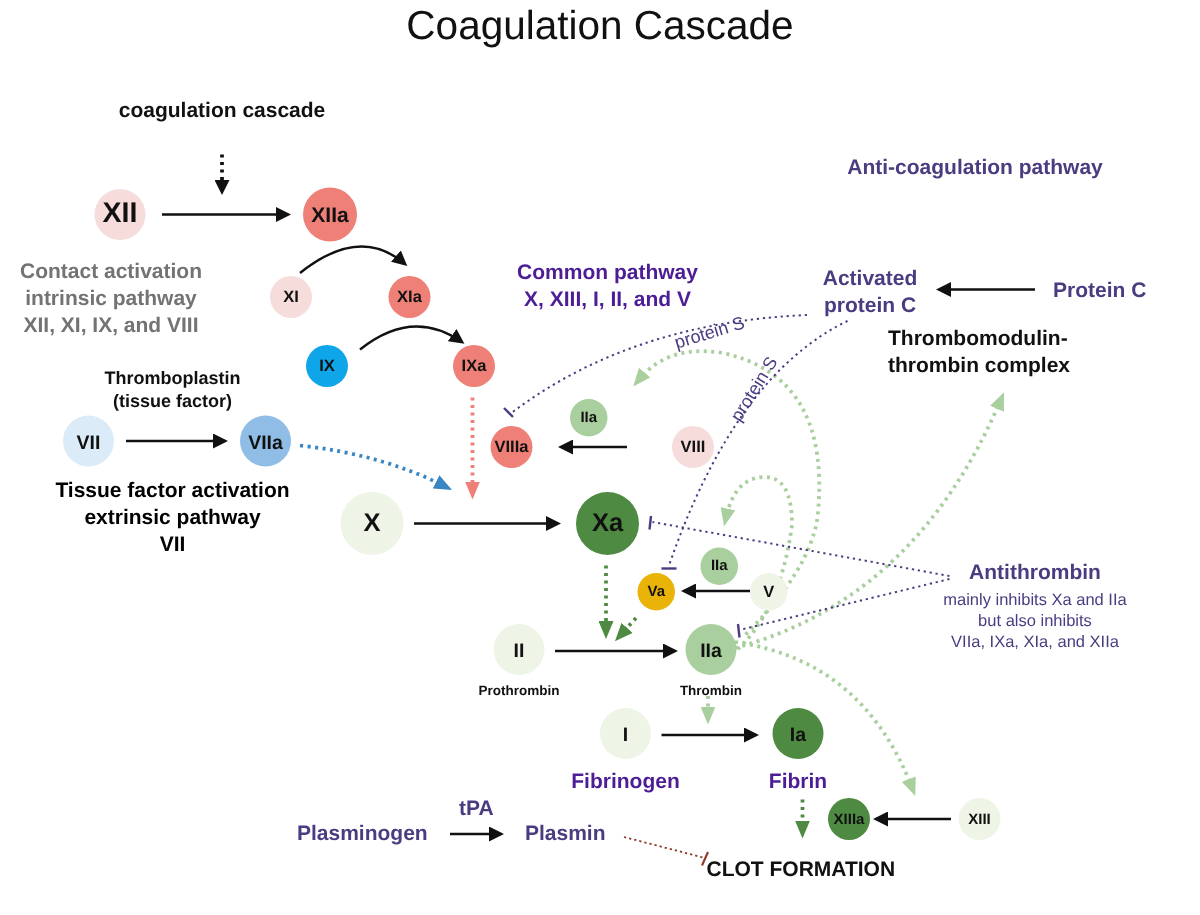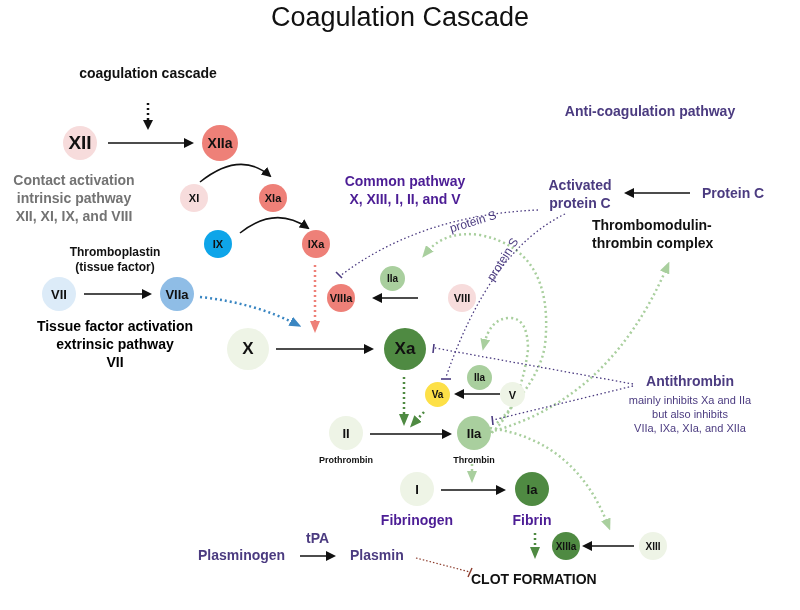--- a/index.html
+++ b/index.html
@@ -136,21 +136,21 @@
   </div>
 
   <div class="node" style="left:327px;top:284px;width:28px;height:28px;background:#ee8078;font-size:11px;">VIIIa</div>
   <div class="node" style="left:380px;top:266px;width:25px;height:25px;background:#a9cf9e;font-size:10px;">IIa</div>
   <div class="node" style="left:428px;top:284px;width:28px;height:28px;background:#f7dcdc;font-size:11px;margin-left:20px;">VIII</div>
 
   <div class="node" style="left:227px;top:328px;width:42px;height:42px;background:#eef4e6;font-size:17px;">X</div>
   <div class="node" style="left:384px;top:328px;width:42px;height:42px;background:#4f8a42;font-size:17px;">Xa</div>
 
   <div class="node" style="left:467px;top:365px;width:25px;height:25px;background:#a9cf9e;font-size:10px;">IIa</div>
-  <div class="node" style="left:425px;top:382px;width:25px;height:25px;background:#fde047;font-size:10px;">Va</div>
+  <div class="node" style="left:425px;top:382px;width:25px;height:25px;background:#eab308;font-size:10px;">Va</div>
   <div class="node" style="left:500px;top:382px;width:25px;height:25px;background:#eef4e6;font-size:11px;">V</div>
 
   <div class="node" style="left:329px;top:416px;width:34px;height:34px;background:#eef4e6;font-size:13px;">II</div>
   <div class="t bold black c" style="left:306px;top:455px;width:80px;font-size:9px;">Prothrombin</div>
   <div class="node" style="left:457px;top:416px;width:34px;height:34px;background:#a9cf9e;font-size:13px;">IIa</div>
   <div class="t bold black c" style="left:434px;top:455px;width:80px;font-size:9px;">Thrombin</div>
 
   <div class="node" style="left:400px;top:472px;width:34px;height:34px;background:#eef4e6;font-size:13px;">I</div>
   <div class="t bold green c" style="left:367px;top:512px;width:100px;font-size:14px;">Fibrinogen</div>
   <div class="node" style="left:515px;top:472px;width:34px;height:34px;background:#4f8a42;font-size:13px;">Ia</div>

